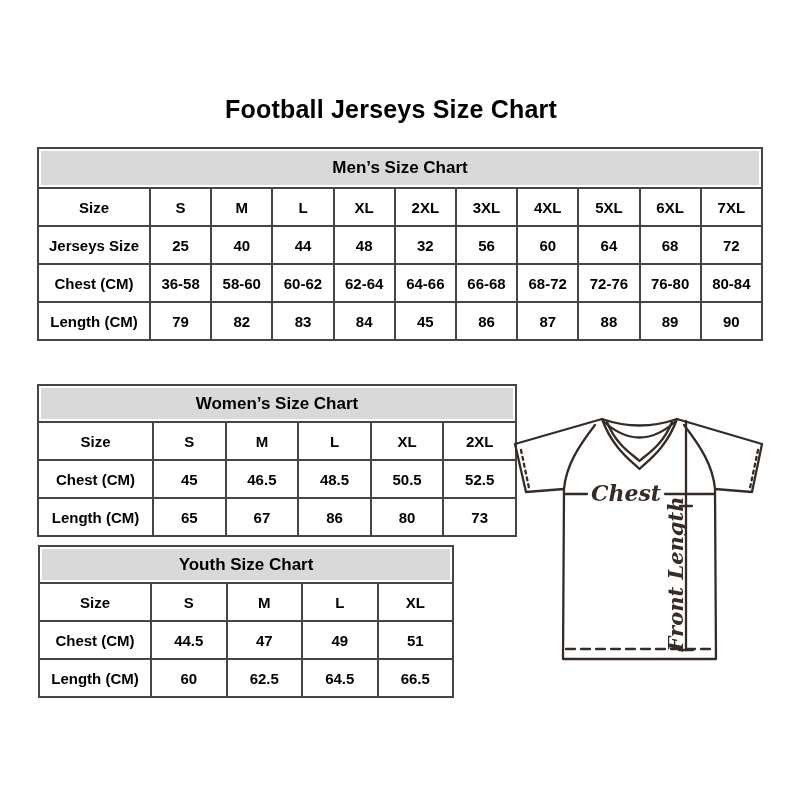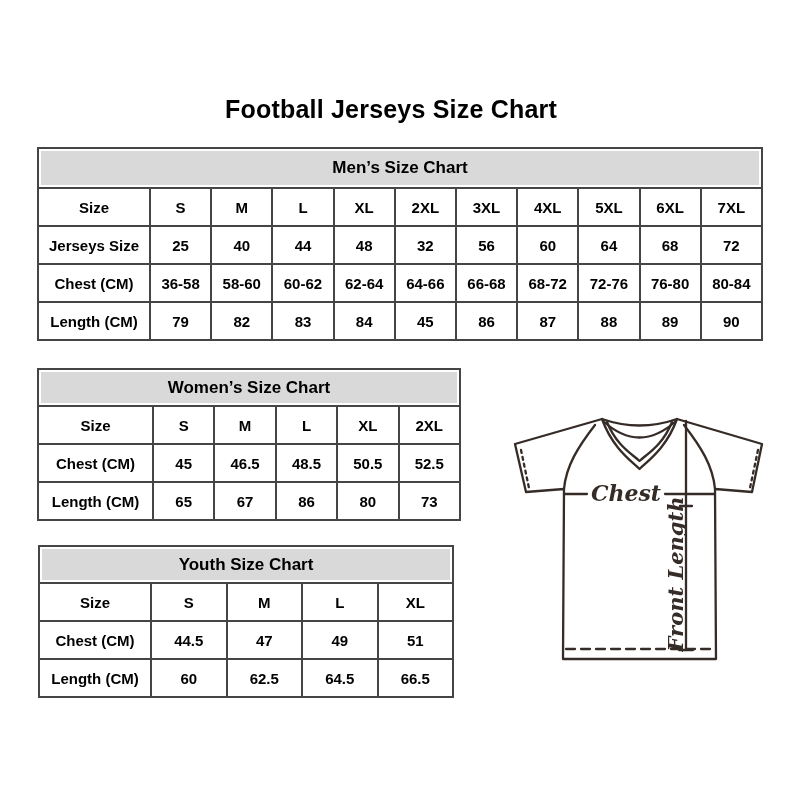--- a/index.html
+++ b/index.html
@@ -44,21 +44,21 @@
     font-size: 17px;
     font-weight: bold;
     height: 38px;
     box-shadow: inset 0 0 0 2px #ffffff;
   }
   table.size-table td {
     font-size: 15px;
     font-weight: bold;
   }
   #mens-table   { left: 37px;  top: 147px; width: 726px; }
-  #womens-table { left: 37px;  top: 368px; width: 424px; }
+  #womens-table { left: 37px;  top: 384px; width: 480px; }
   #youth-table  { left: 38px;  top: 545px; width: 416px; }
   #mens-table td   { height: 36px; }
   #womens-table td { height: 36px; }
   #youth-table td  { height: 36px; }
   #womens-table th.chart-band, #youth-table th.chart-band { height: 35px; }
   .jersey-wrap {
     position: absolute;
     left: 502px;
     top: 402px;
     width: 275px;

